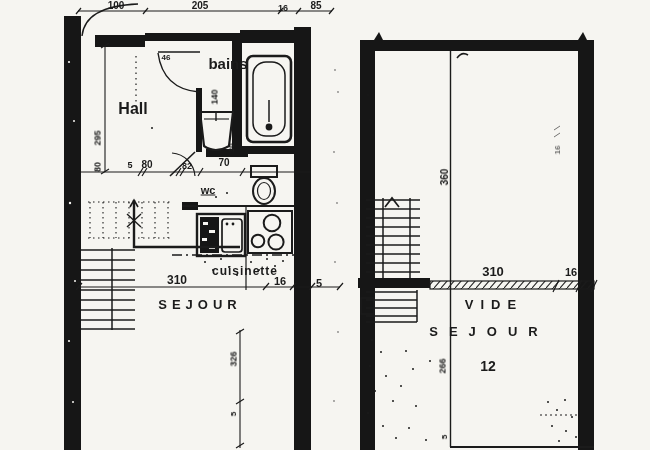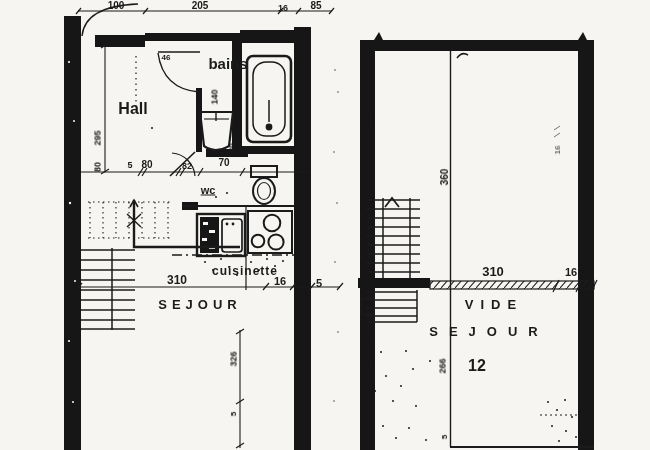--- a/index.html
+++ b/index.html
@@ -297,17 +297,17 @@
       <span class="plan-label" style="left: 319px; top: 283px; font-size: 11px; transform: translate(-50%, -50%);">5</span>
       <span class="plan-label" style="left: 200px; top: 304px; font-size: 13px; letter-spacing: 5px; transform: translate(-50%, -50%);">SEJOUR</span>
       <span class="plan-label" style="left: 234px; top: 359px; font-size: 9px; transform: translate(-50%, -50%) rotate(-90deg);">326</span>
       <span class="plan-label" style="left: 234px; top: 414px; font-size: 8px; transform: translate(-50%, -50%) rotate(-90deg);">5</span>
       <span class="plan-label" style="left: 445px; top: 177px; font-size: 10px; transform: translate(-50%, -50%) rotate(-90deg);">360</span>
       <span class="plan-label" style="left: 558px; top: 150px; font-size: 8px; opacity: 0.65; transform: translate(-50%, -50%) rotate(-90deg);">16</span>
       <span class="plan-label" style="left: 493px; top: 271px; font-size: 13px; transform: translate(-50%, -50%);">310</span>
       <span class="plan-label" style="left: 571px; top: 272px; font-size: 11px; transform: translate(-50%, -50%);">16</span>
       <span class="plan-label" style="left: 494px; top: 304px; font-size: 13px; letter-spacing: 7px; transform: translate(-50%, -50%);">VIDE</span>
       <span class="plan-label" style="left: 489px; top: 331px; font-size: 13px; letter-spacing: 11px; transform: translate(-50%, -50%);">SEJOUR</span>
-      <span class="plan-label" style="left: 477px; top: 366px; font-size: 16px; transform: translate(-50%, -50%);">12</span>
+      <span class="plan-label" style="left: 488px; top: 366px; font-size: 14px; transform: translate(-50%, -50%);">12</span>
       <span class="plan-label" style="left: 443px; top: 366px; font-size: 9px; transform: translate(-50%, -50%) rotate(-90deg);">266</span>
       <span class="plan-label" style="left: 445px; top: 437px; font-size: 8px; transform: translate(-50%, -50%) rotate(-90deg);">5</span>
     </div>
 </div>
 
 </body></html>

